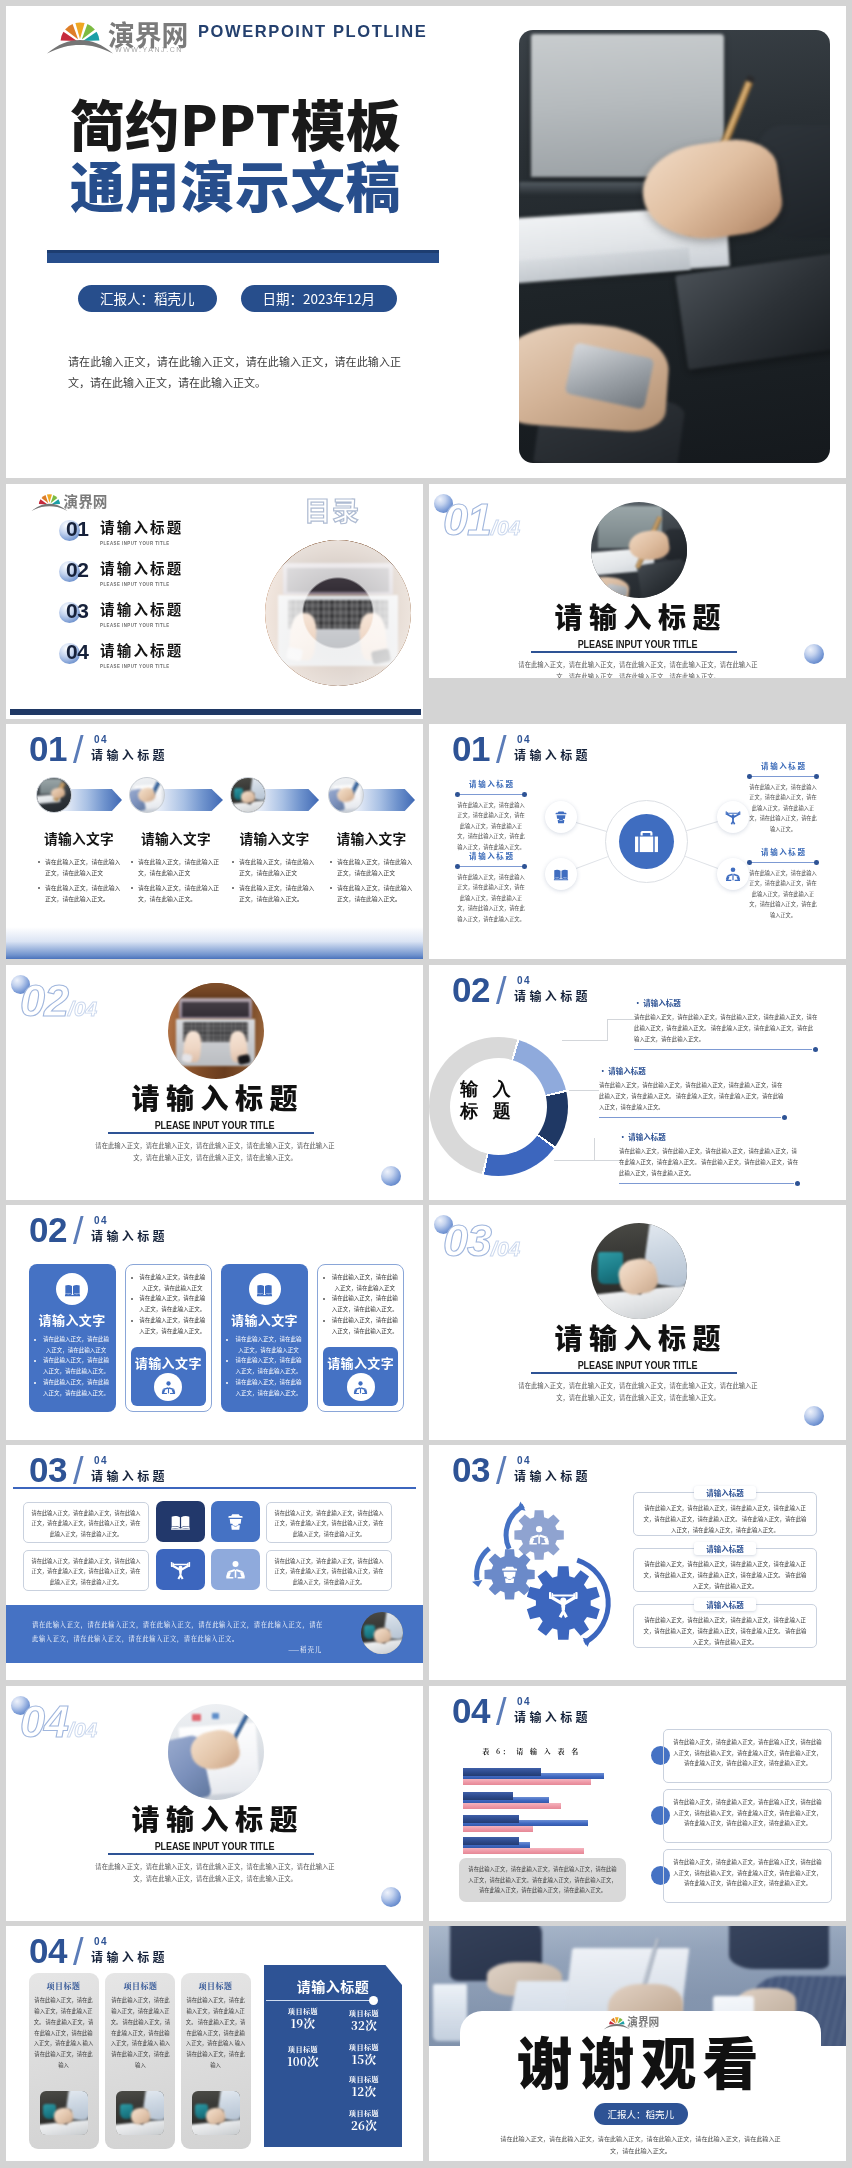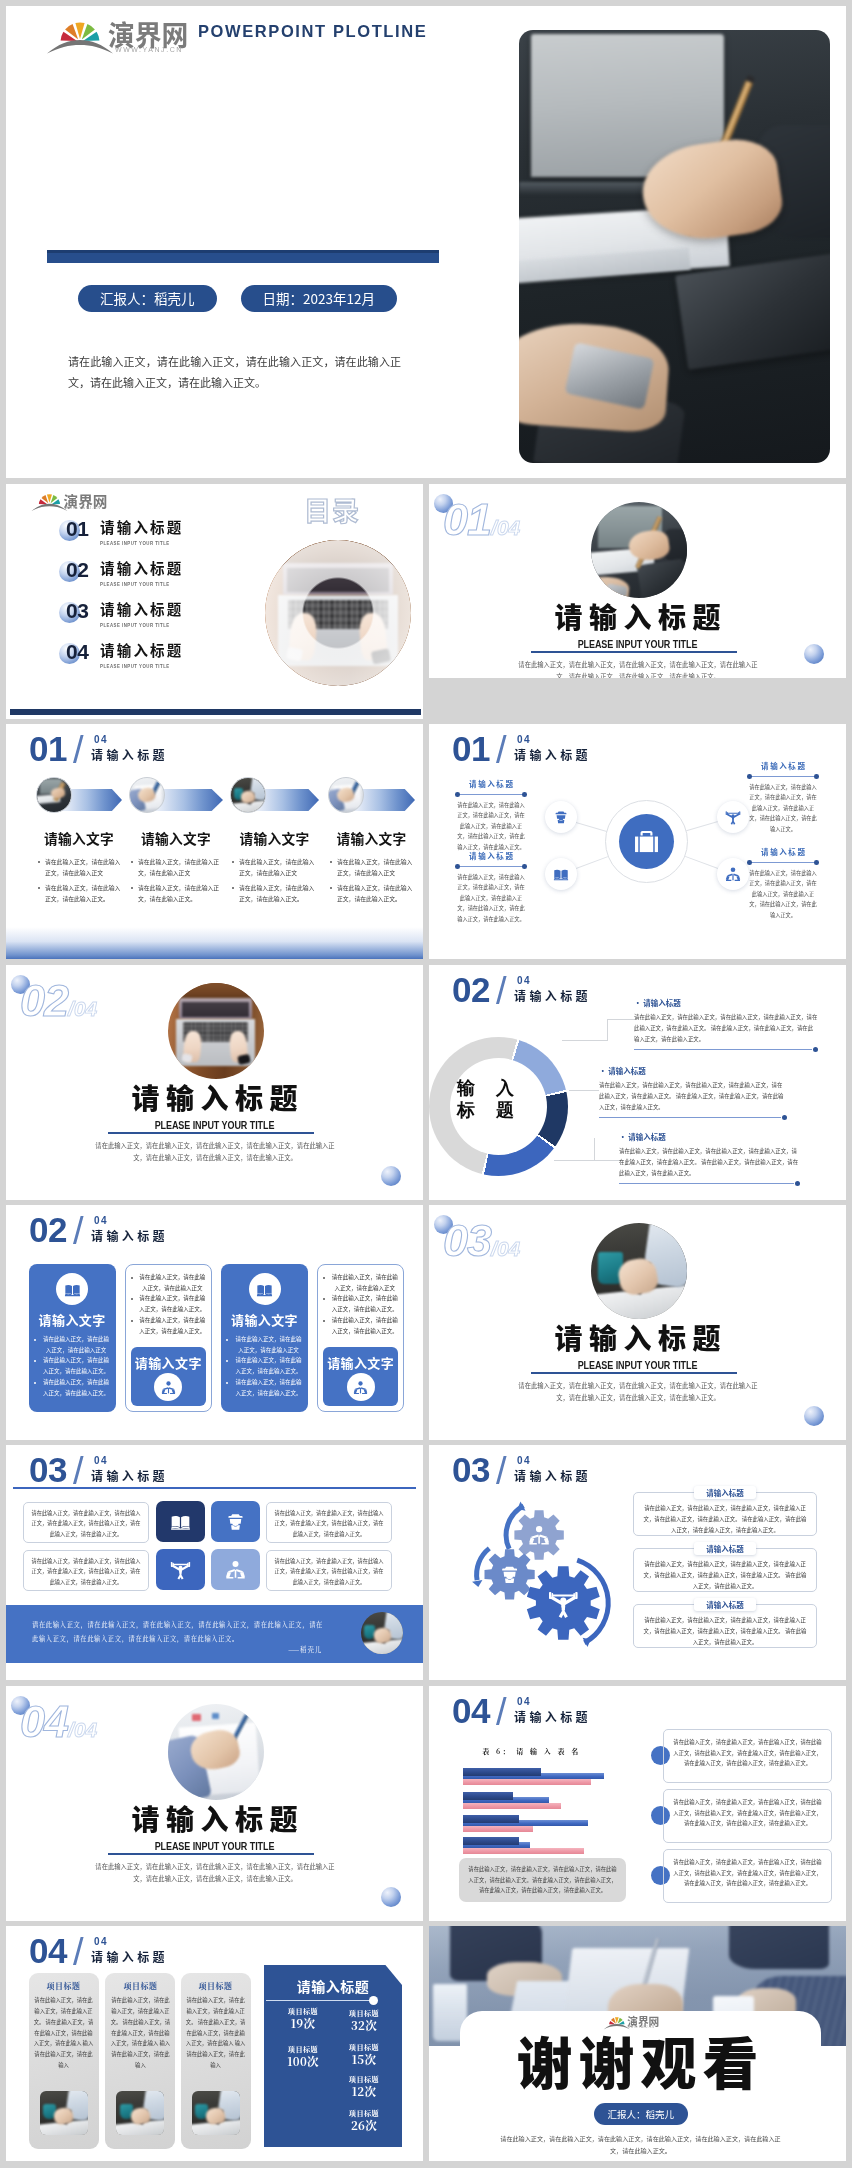--- a/index.html
+++ b/index.html
@@ -429,21 +429,21 @@
       #3C66BE 127deg 192deg,
       #ffffff 192deg 194deg,
       #D9D9D9 194deg 360deg);
   }
   .dn-hole{
     position:absolute;left:21px;top:21px;width:97px;height:97px;border-radius:50%;background:#fff;
   }
   .dn-label{
     position:absolute;left:0;right:26px;top:42px;text-align:center;
     font-size:18px;font-weight:900;color:#0d0d0d;letter-spacing:5px;text-indent:5px;line-height:21.5px;
-    font-family:Liberation Mono, monospace;
+    font-family:Liberation Serif, serif;
   }
   .dn-item{position:absolute;}
   .dn-item .h{
     font-size:7.5px;font-weight:bold;color:#2E5395;line-height:9px;
     font-family:"Noto Sans CJK SC","Liberation Sans",sans-serif;
   }
   .dn-item .h:before{content:"·  ";}
   .dn-item .b{
     margin-top:5px;font-size:5.4px;color:#3f3f3f;line-height:2.0;
     font-family:"Noto Sans CJK SC","Liberation Sans",sans-serif;
@@ -639,20 +639,24 @@
       <path d="M22.0,24.0 L17.4,8.1 A19.5,19.5 0 0 1 26.6,8.1 Z" fill="#EFA723"></path>
       <path d="M23.8,24.6 L29.4,9.0 A19.5,19.5 0 0 1 36.9,14.4 Z" fill="#7CBB42"></path>
       <path d="M24.9,26.1 L38.6,16.7 A19.5,19.5 0 0 1 41.4,25.6 Z" fill="#1B9FA6"></path>
       <path d="M-11,38.5 C0,29.0 11,25.0 22,25.0 C33,25.0 44,29.0 55,38.5 C43,32.4 33,29.9 22,29.9 C11,29.9 1,32.4 -11,38.5 Z" fill="#757575"></path>
     </svg>
   </div>
   <div style="position:absolute;left:102px;top:15px;font-size:26px;font-weight:600;color:#7b7b7b;letter-spacing:0px;line-height:24px;transform:scale(1.03,1.08);transform-origin:left top;font-family:'Noto Sans CJK SC',sans-serif;">演界网</div>
   <div style="position:absolute;left:109px;top:40px;font-size:7px;font-weight:normal;color:#a5a5a5;letter-spacing:1.55px;line-height:8px;">WWW.YANJ.CN</div>
   <div class="cv-tagline">POWERPOINT PLOTLINE</div>
 
+  <div class="cv-title">
+    <div class="cv-t1">简约PPT模板</div>
+    <div class="cv-t2">通用演示文稿</div>
+  </div>
   <div class="cv-bar"></div>
   <div class="cv-pill-row">
     <div class="cv-pill">汇报人：稻壳儿</div>
     <div class="cv-pill">日期：2023年12月</div>
   </div>
   <div class="cv-body">请在此输入正文，请在此输入正文，请在此输入正文，请在此输入正文，请在此输入正文，请在此输入正文。</div>
   <div class="cv-photo">
     <div class="lidbig"></div>
     <div class="deskline"></div>
     <div class="sleevebig"></div>

